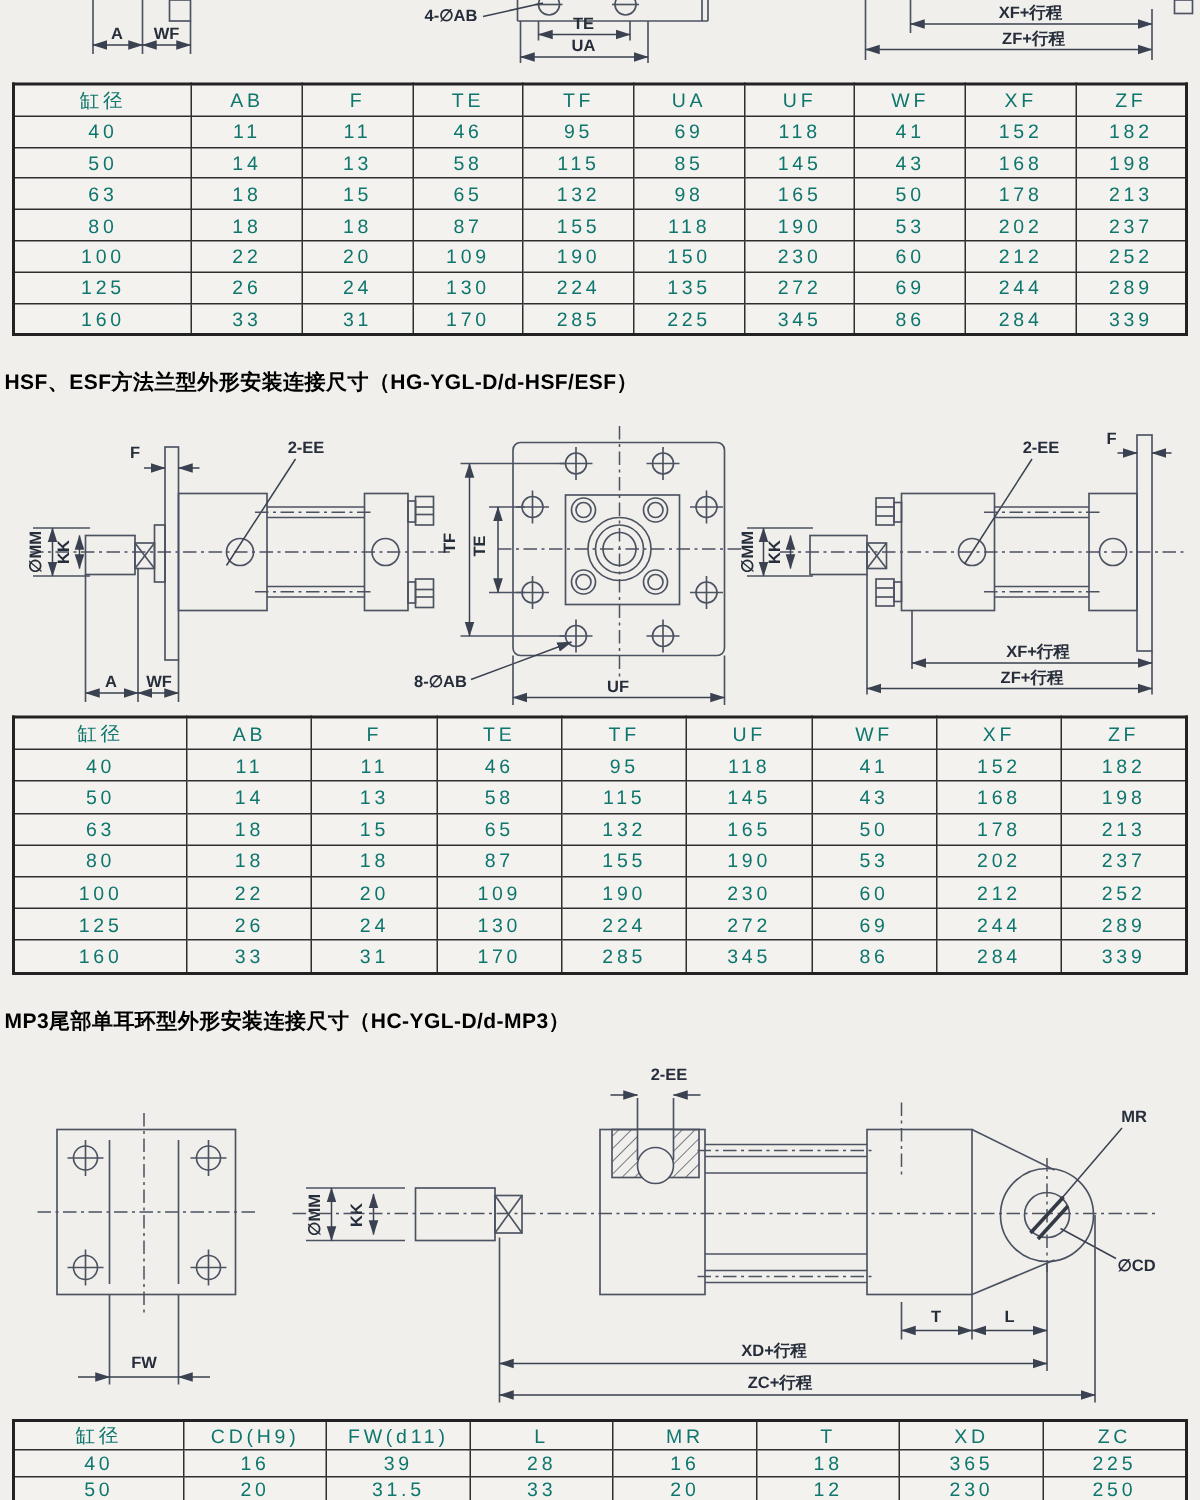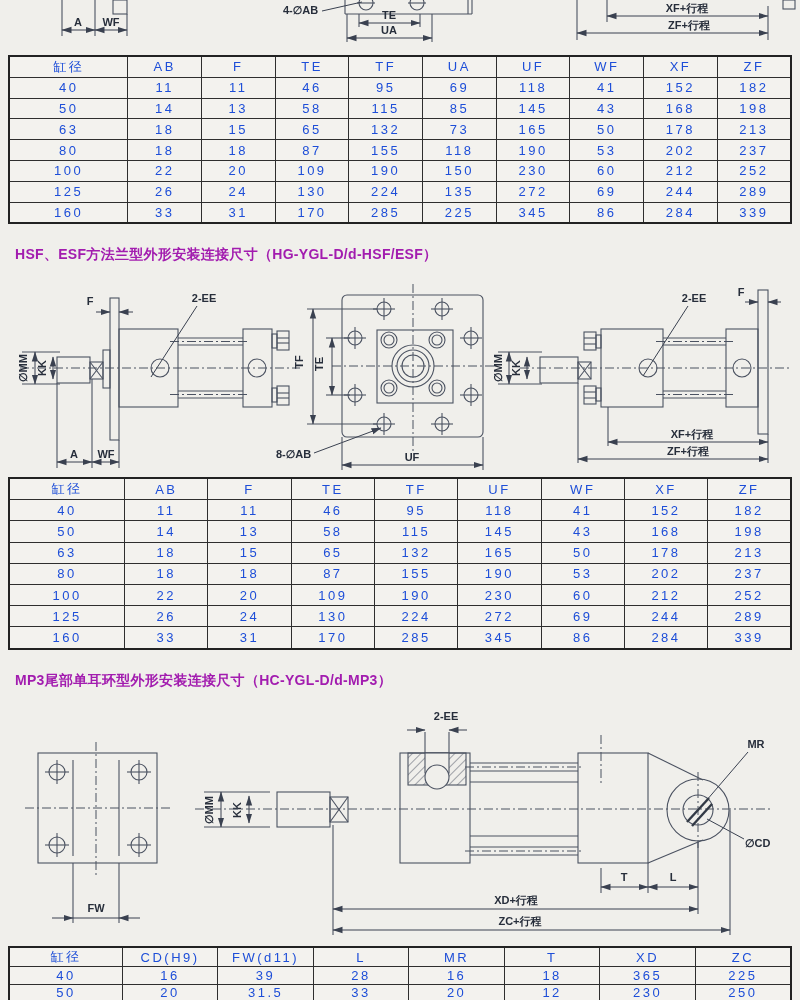--- a/index.html
+++ b/index.html
@@ -5,31 +5,31 @@
   html,body{margin:0;padding:0;}
   body{font-family:"Liberation Sans",sans-serif;}
   .page{position:relative;width:800px;height:1000px;background:#f0efeb;overflow:hidden;}
   svg{position:absolute;left:0;display:block;}
   svg text{font-family:"Liberation Sans",sans-serif;font-weight:bold;font-size:11px;fill:#272e3b;}
   .ln{stroke:#4b5261;stroke-width:1.1;fill:none;}
   .dm{stroke:#3a4150;stroke-width:1;fill:none;}
   .dd{stroke:#4b5261;stroke-width:1;fill:none;stroke-dasharray:9 3 2 3;}
   .thick{stroke:#333a46;stroke-width:2.4;}
   .dim-table{position:absolute;border-collapse:collapse;table-layout:fixed;background:#f3f2ee;
-             font-size:13px;color:#1d4ed8;letter-spacing:2.5px;}
+             font-size:13px;color:#0f766e;letter-spacing:2.5px;}
   .dim-table th,.dim-table td{border:1.6px solid #2e2e2e;text-align:center;font-weight:normal;
              padding:0;overflow:hidden;white-space:nowrap;}
   .dim-table{border:2.4px solid #222;}
   .t1{left:8px;top:55px;width:784px;} .t1 th,.t1 td{height:19.8px;}
   .t1 th:first-child,.t1 td:first-child{width:15%;}
   .t2{left:8px;top:477px;width:784px;} .t2 th,.t2 td{height:20.2px;}
   .t2 th:first-child,.t2 td:first-child{width:14.6%;}
   .t3{left:8px;top:946px;width:784px;} .t3 th,.t3 td{height:16.5px;}
   .t3 th:first-child,.t3 td:first-child{width:14.3%;}
-  .caption{position:absolute;left:15px;font-size:14px;font-weight:600;color:#a21caf;letter-spacing:0.3px;text-align:center;}
+  .caption{position:absolute;left:3px;font-size:14px;font-weight:600;color:#000000;letter-spacing:0.3px;text-align:center;}
   .cap1{top:232px;} .cap2{top:658px;}
 </style>
 </head>
 <body>
 
 <div class="page">
 
   <svg style="top:0" width="800" height="46" viewBox="0 0 800 46">
     <defs>
       <marker id="ar1" markerWidth="11" markerHeight="8" refX="9.5" refY="4" orient="auto-start-reverse" markerUnits="userSpaceOnUse">
@@ -113,21 +113,21 @@
           <td>43</td>
           <td>168</td>
           <td>198</td>
         </tr>
         <tr>
           <td>63</td>
           <td>18</td>
           <td>15</td>
           <td>65</td>
           <td>132</td>
-          <td>73</td>
+          <td>98</td>
           <td>165</td>
           <td>50</td>
           <td>178</td>
           <td>213</td>
         </tr>
         <tr>
           <td>80</td>
           <td>18</td>
           <td>18</td>
           <td>87</td>

